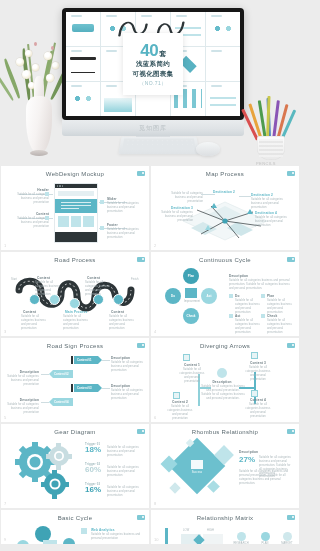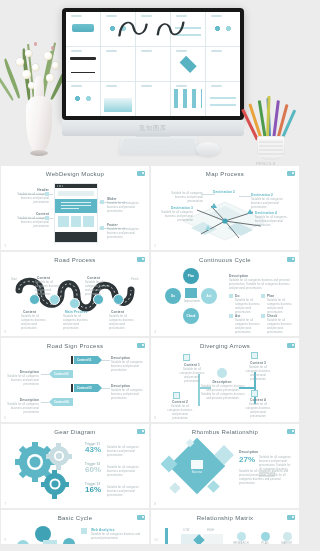--- a/index.html
+++ b/index.html
@@ -270,20 +270,29 @@
           <div class="thumb"></div>
           <div class="thumb tm-e"></div>
           <div class="thumb tm-h"></div>
         </div>
 
         <svg class="squiggle" viewBox="0 0 100 40" preserveAspectRatio="none">
           <path d="M4 36 C6 6, 20 4, 22 22 C24 38, 36 36, 38 14" fill="none" stroke="#2d3538" stroke-width="3" stroke-linecap="round"></path>
           <path d="M52 34 C54 8, 66 8, 68 26 C70 40, 82 34, 84 10" fill="none" stroke="#2d3538" stroke-width="3" stroke-linecap="round"></path>
         </svg>
 
+        <div class="overlay-card">
+          <div class="oc-num">
+            <span>40</span>
+            <span class="oc-num-suffix">套</span>
+          </div>
+          <div class="oc-line">浅蓝系简约</div>
+          <div class="oc-line">可视化图表集</div>
+          <div class="oc-no">（NO.71）</div>
+        </div>
       </div>
     </div>
     <div class="mon-neck"></div>
     <div class="mon-watermark">觅知图库</div>
     <div class="mon-stand"></div>
   </div>
 
   <div class="keyboard">
     <div class="keys"></div>
   </div>
@@ -533,21 +542,21 @@
           <circle cx="42" cy="44" r="11"></circle>
           <rect x="39" y="30" width="5" height="5"></rect>
             <rect x="39" y="54" width="5" height="5"></rect>
           <rect x="28" y="42" width="5" height="5"></rect>
             <rect x="51" y="42" width="5" height="5"></rect>
           <circle cx="42" cy="44" r="5.5" fill="#ffffff"></circle>
           <circle cx="42" cy="44" r="3.6" fill="#3fa3b5"></circle>
         </g>
       </svg>
       <div class="trig" style="left:84px; top:18px; color:#9fb9bd;">Trigger 01</div>
-      <div class="pct" style="left:84px; top:22px; color:#5cb6c6;">43%</div>
+      <div class="pct" style="left:84px; top:22px; color:#5cb6c6;">18%</div>
       <div class="mini-text" style="left:106px; top:22px; width:36px;">Suitable for all categories business and personal presentation</div>
       <div class="trig" style="left:84px; top:38px; color:#9fb9bd;">Trigger 02</div>
       <div class="pct" style="left:84px; top:42px; color:#b8d4d8;">60%</div>
       <div class="mini-text" style="left:106px; top:42px; width:36px;">Suitable for all categories business and personal presentation</div>
       <div class="trig" style="left:84px; top:58px; color:#9fb9bd;">Trigger 03</div>
       <div class="pct" style="left:84px; top:62px; color:#3fa3b5;">16%</div>
       <div class="mini-text" style="left:106px; top:62px; width:36px;">Suitable for all categories business and personal presentation</div>
       <div class="pgnum">7</div>
     </div>
 

